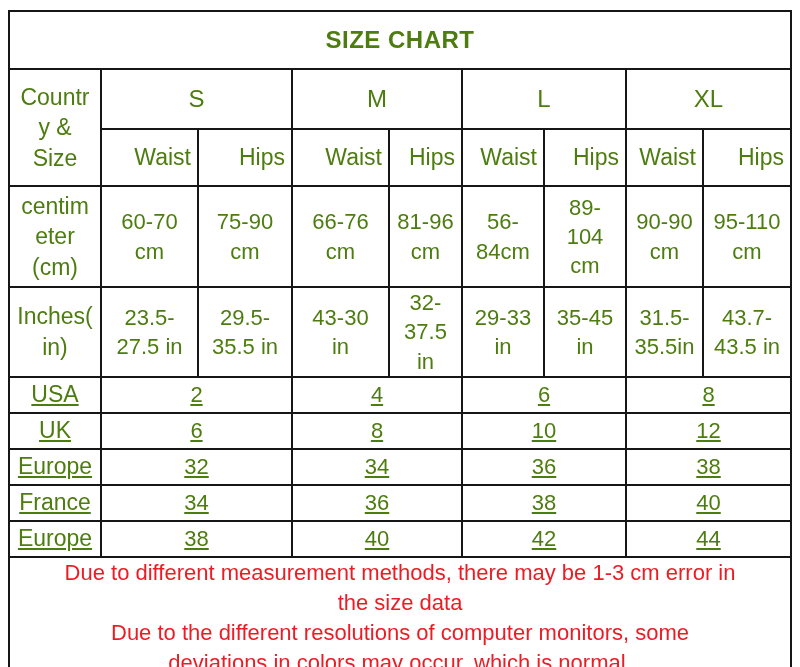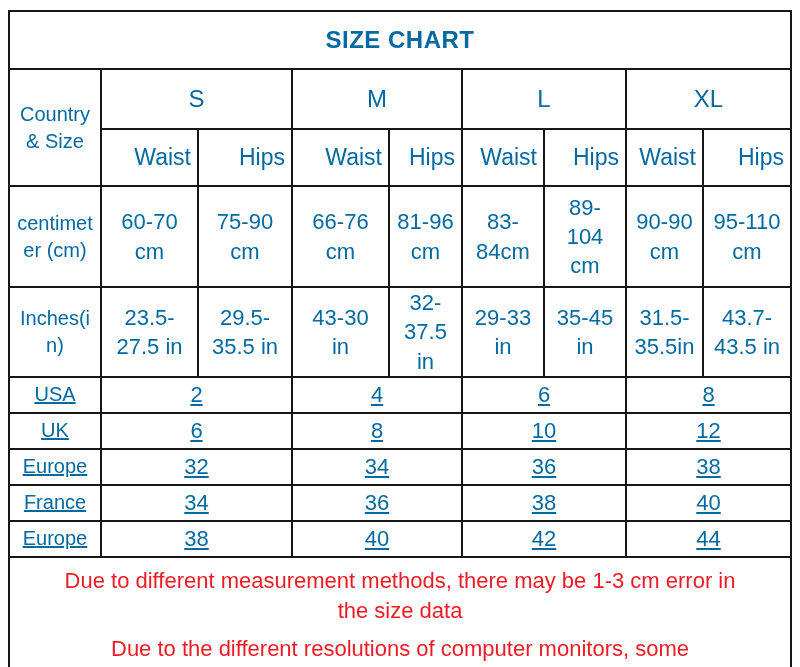--- a/index.html
+++ b/index.html
@@ -24,53 +24,53 @@
     border-collapse: collapse;
     table-layout: fixed;
     text-align: center;
   }
   td {
     border: 2px solid #161616;
     vertical-align: middle;
     padding: 0 6px;
     font-size: 22px;
     line-height: 1.33;
-    color: #0369a1;
+    color: #4d7c0f;
   }
   .title-cell {
     height: 56px;
     font-size: 24px;
     font-weight: bold;
     letter-spacing: 0.5px;
   }
   .size-cell {
     height: 58px;
     font-size: 24px;
   }
   .measure-cell {
     height: 55px;
     font-size: 23px;
     text-align: right;
   }
   .label-col {
-    font-size: 20px;
+    font-size: 23px;
     overflow-wrap: break-word;
     word-wrap: break-word;
   }
   .cm-row td { height: 99px; }
   .in-row td { height: 81px; }
   .country-row td { height: 34px; text-decoration: underline; }
   .pre { white-space: pre-line; }
   .footer-cell {
     height: 120px;
     font-size: 22px;
     line-height: 30px;
   }
   .footer-cell p {
-    margin: 8px;
+    margin: 0;
     white-space: pre-line;
   }
 </style>
 </head>
 <body>
 
 <div class="page">
   <table class="size-chart">
     <colgroup>
       <col style="width:92px">
@@ -107,21 +107,21 @@
       <tr class="cm-row">
         <td class="label-col">centimeter (cm)</td>
         <td class="pre">60-70
 cm</td>
         <td class="pre">75-90
 cm</td>
         <td class="pre">66-76
 cm</td>
         <td class="pre">81-96
 cm</td>
-        <td class="pre">83-
+        <td class="pre">56-
 84cm</td>
         <td class="pre">89-
 104
 cm</td>
         <td class="pre">90-90
 cm</td>
         <td class="pre">95-110
 cm</td>
       </tr>
       <tr class="in-row">

